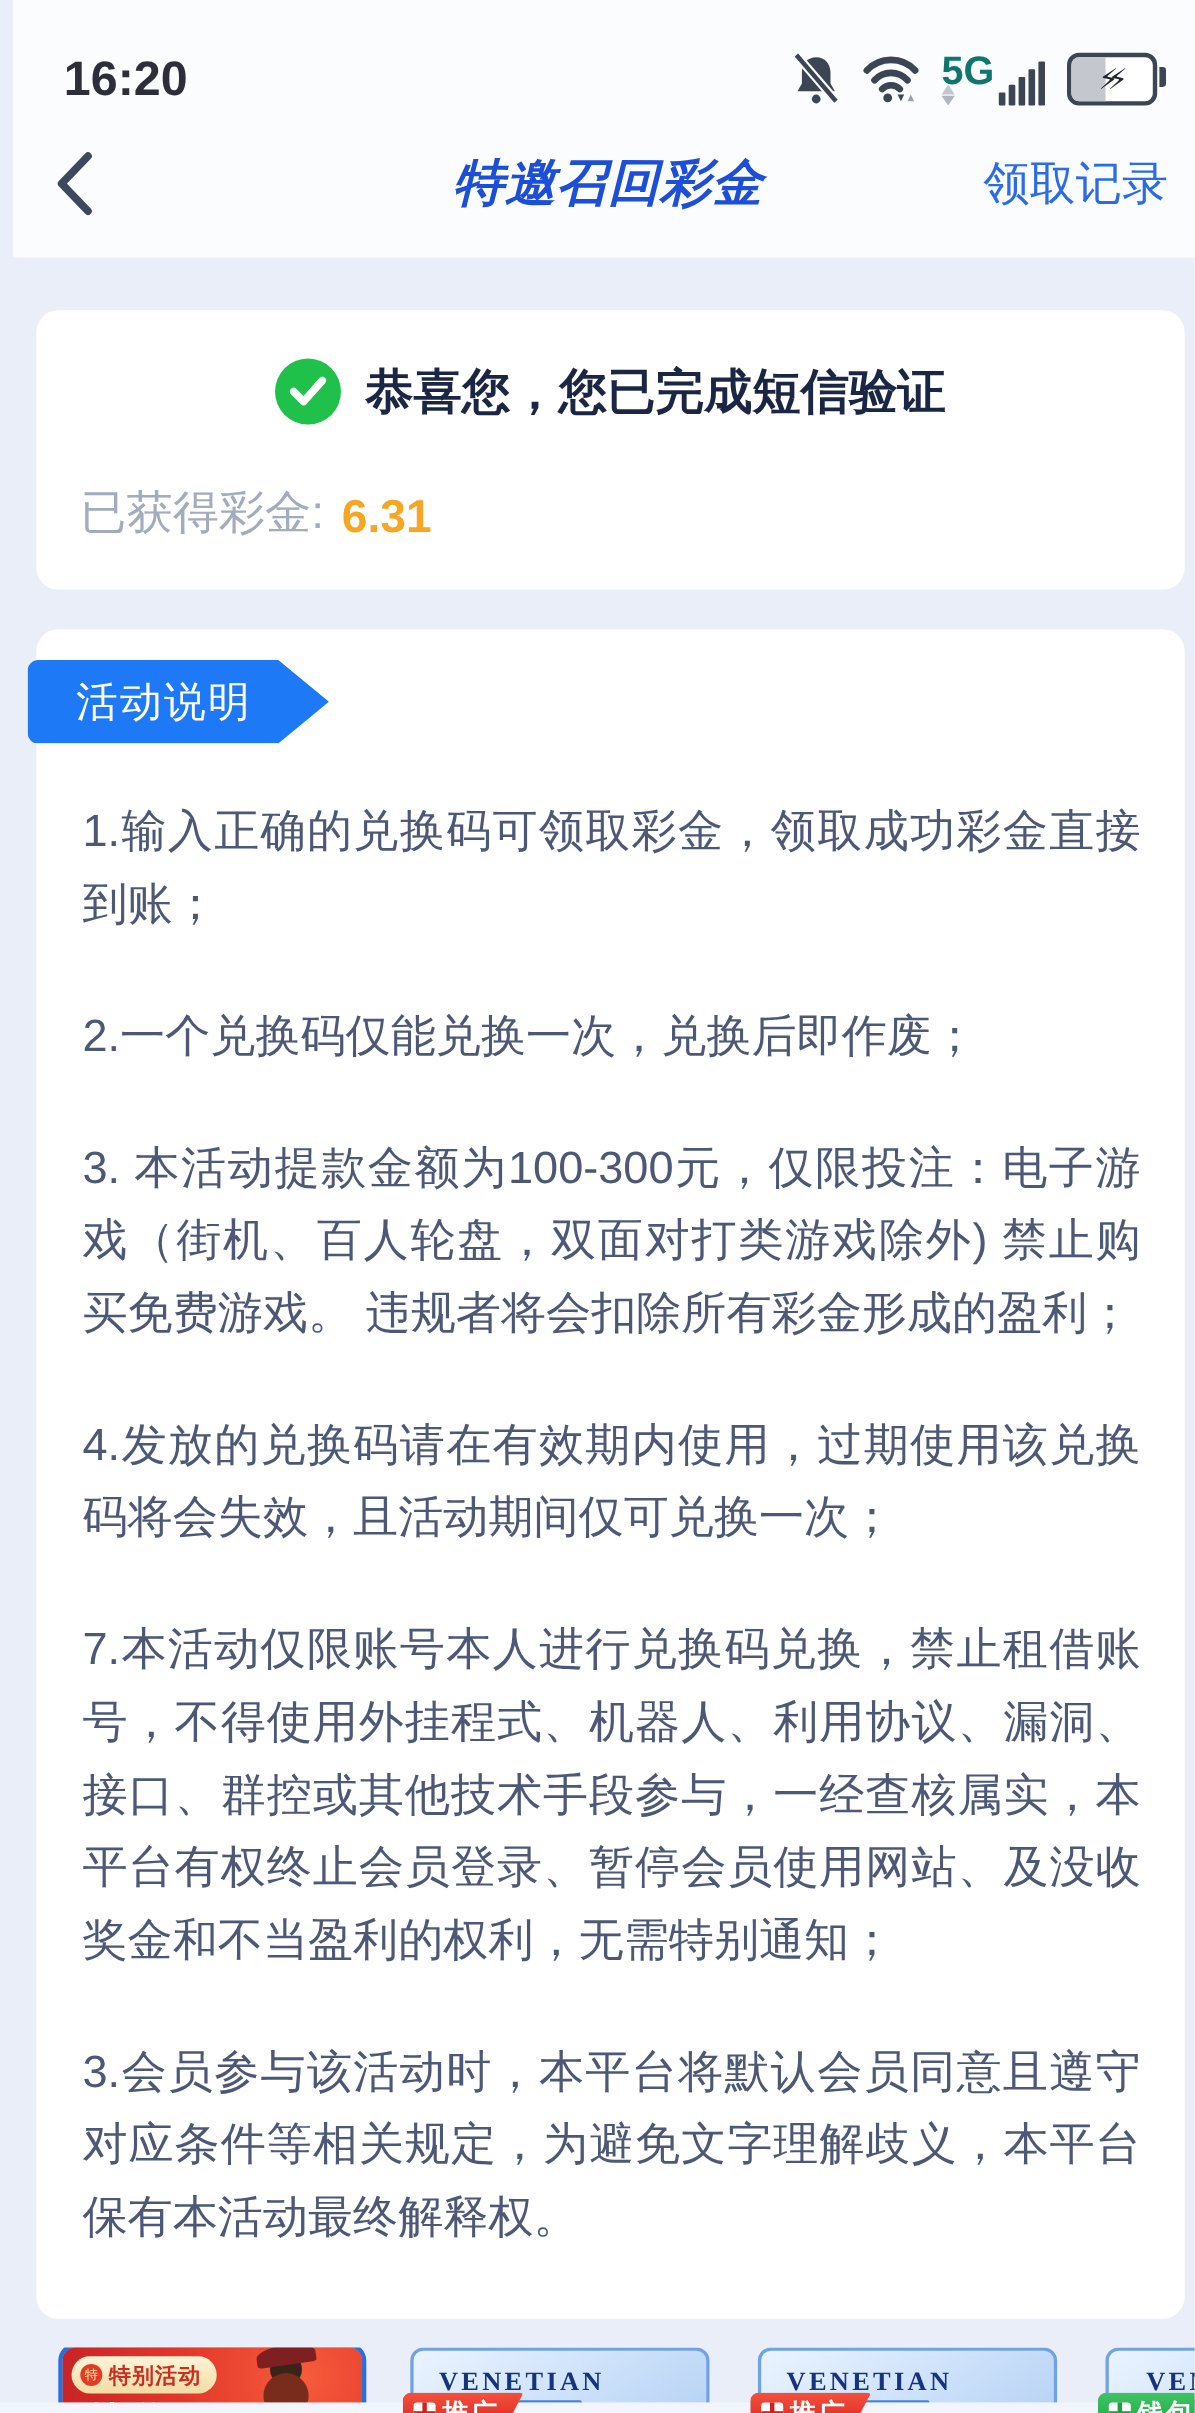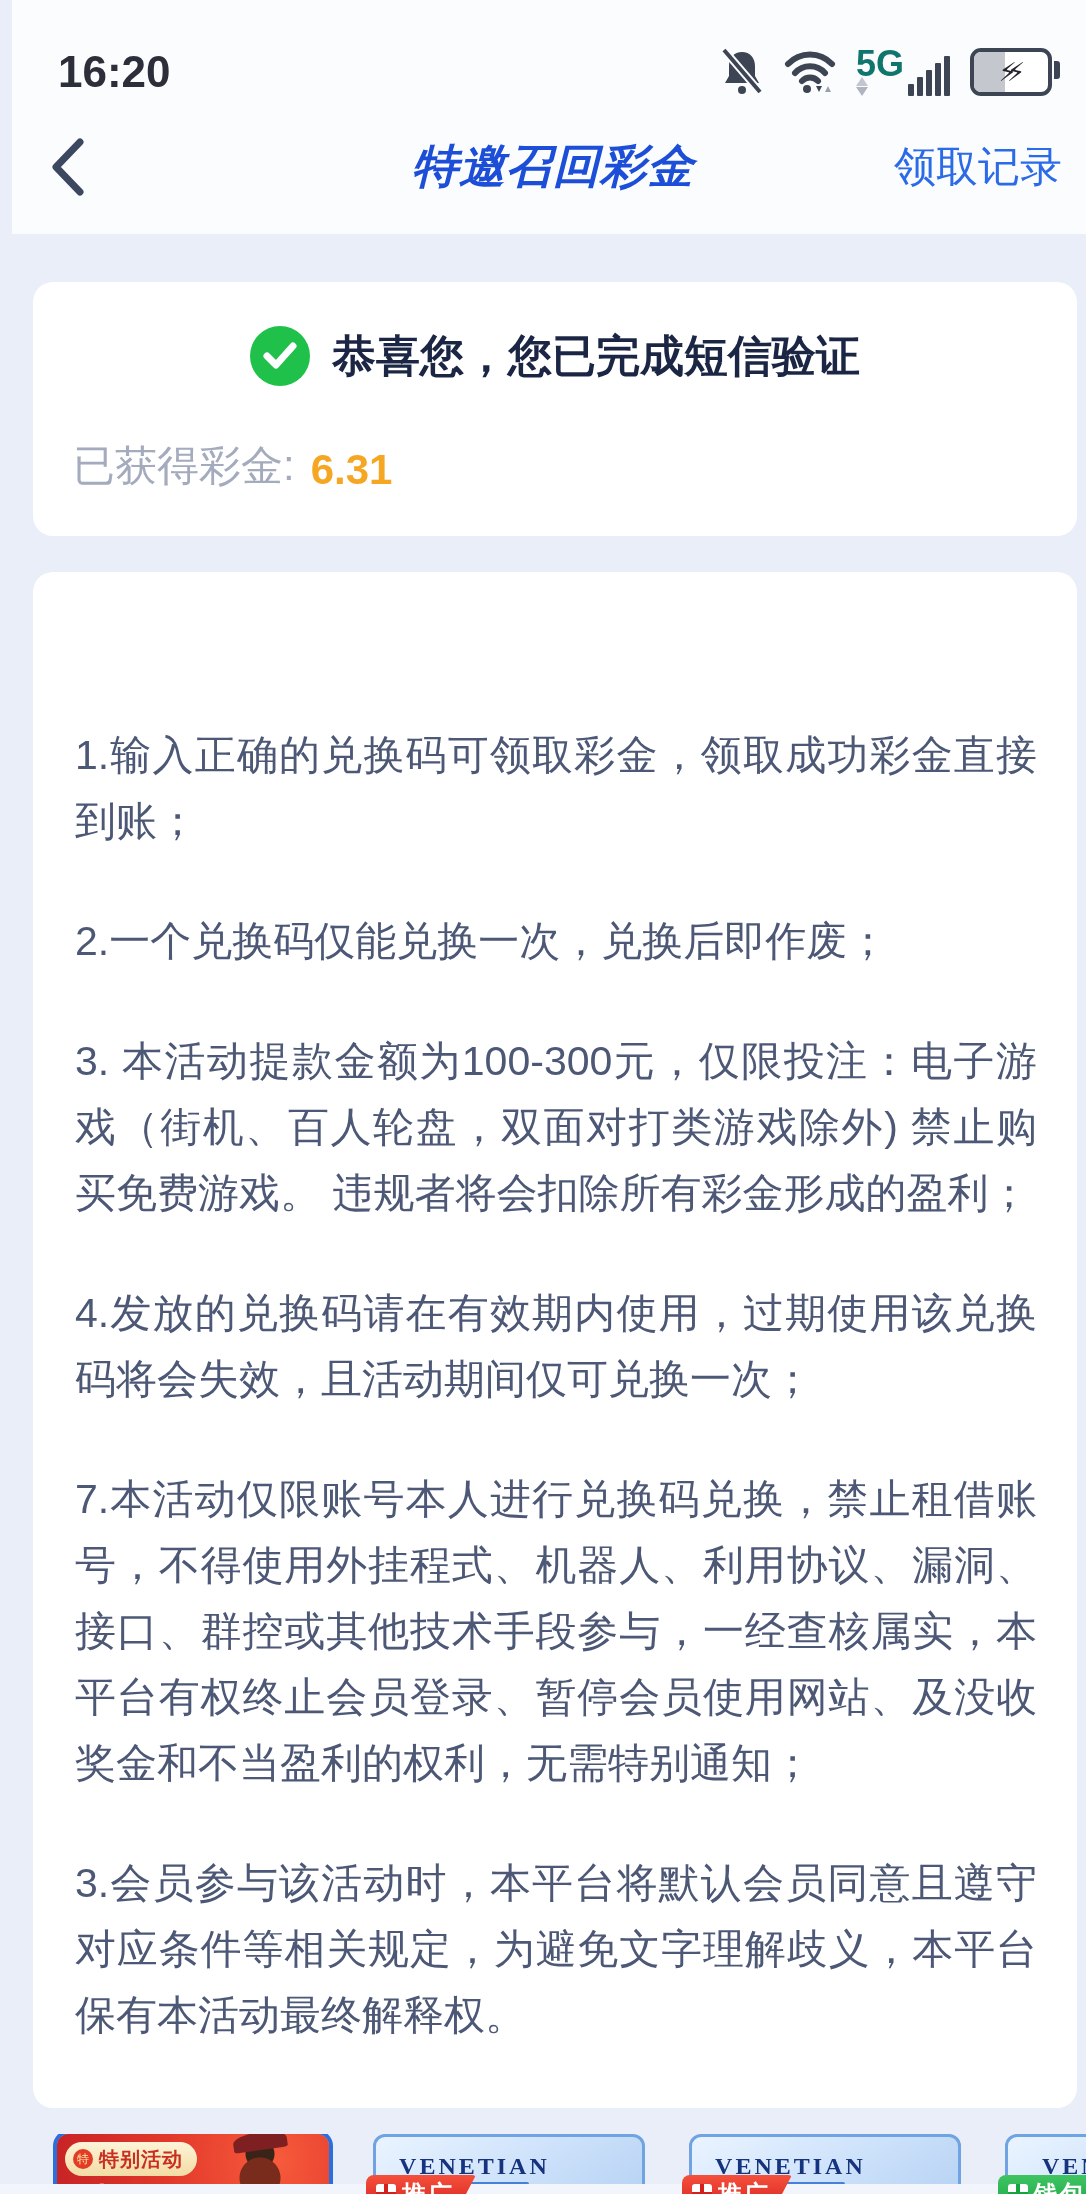--- a/index.html
+++ b/index.html
@@ -246,20 +246,21 @@
         </span>
         <span class="verify-text">恭喜您，您已完成短信验证</span>
       </div>
       <div class="bonus-row">
         <span class="bonus-label">已获得彩金:</span>
         <span class="bonus-value">6.31</span>
       </div>
     </div>
 
     <div class="card card-rules">
+      <div class="ribbon">活动说明</div>
       <div class="ribbon-fold"></div>
       <div class="rules">
         <p>1.输入正确的兑换码可领取彩金，领取成功彩金直接到账；</p>
         <p>2.一个兑换码仅能兑换一次，兑换后即作废；</p>
         <p>3. 本活动提款金额为100-300元，仅限投注：电子游戏（街机、百人轮盘，双面对打类游戏除外) 禁止购买免费游戏。 违规者将会扣除所有彩金形成的盈利；</p>
         <p>4.发放的兑换码请在有效期内使用，过期使用该兑换码将会失效，且活动期间仅可兑换一次；</p>
         <p>7.本活动仅限账号本人进行兑换码兑换，禁止租借账号，不得使用外挂程式、机器人、利用协议、漏洞、接口、群控或其他技术手段参与，一经查核属实，本平台有权终止会员登录、暂停会员使用网站、及没收奖金和不当盈利的权利，无需特别通知；</p>
         <p>3.会员参与该活动时，本平台将默认会员同意且遵守对应条件等相关规定，为避免文字理解歧义，本平台保有本活动最终解释权。</p>
       </div>
     </div>

